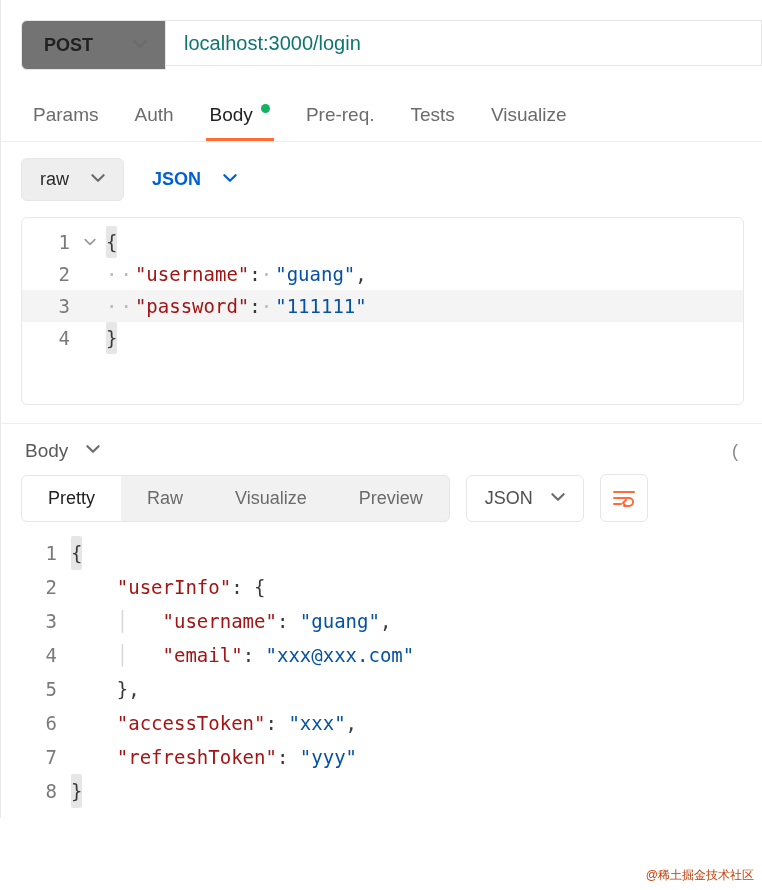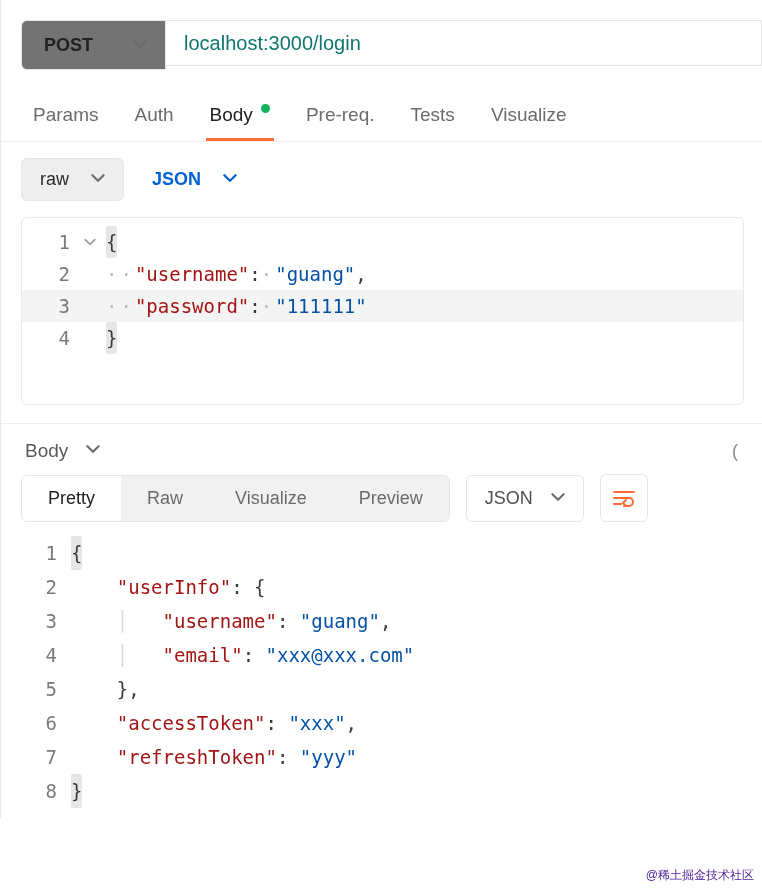--- a/index.html
+++ b/index.html
@@ -219,21 +219,21 @@
     padding: 14px 0 10px 0;
   }
   .resp-editor .gutter { width: 70px; }
   .pipe { color: #d7d7d7; }
 
   .watermark {
     position: absolute;
     right: 8px;
     bottom: 6px;
     font-size: 12px;
-    color: #4c1d95;
+    color: #c2410c;
   }
 </style>
 </head>
 <body>
 
 <div class="panel">
 
   <div class="req-row">
     <div class="method-select">
       <span>POST</span>

